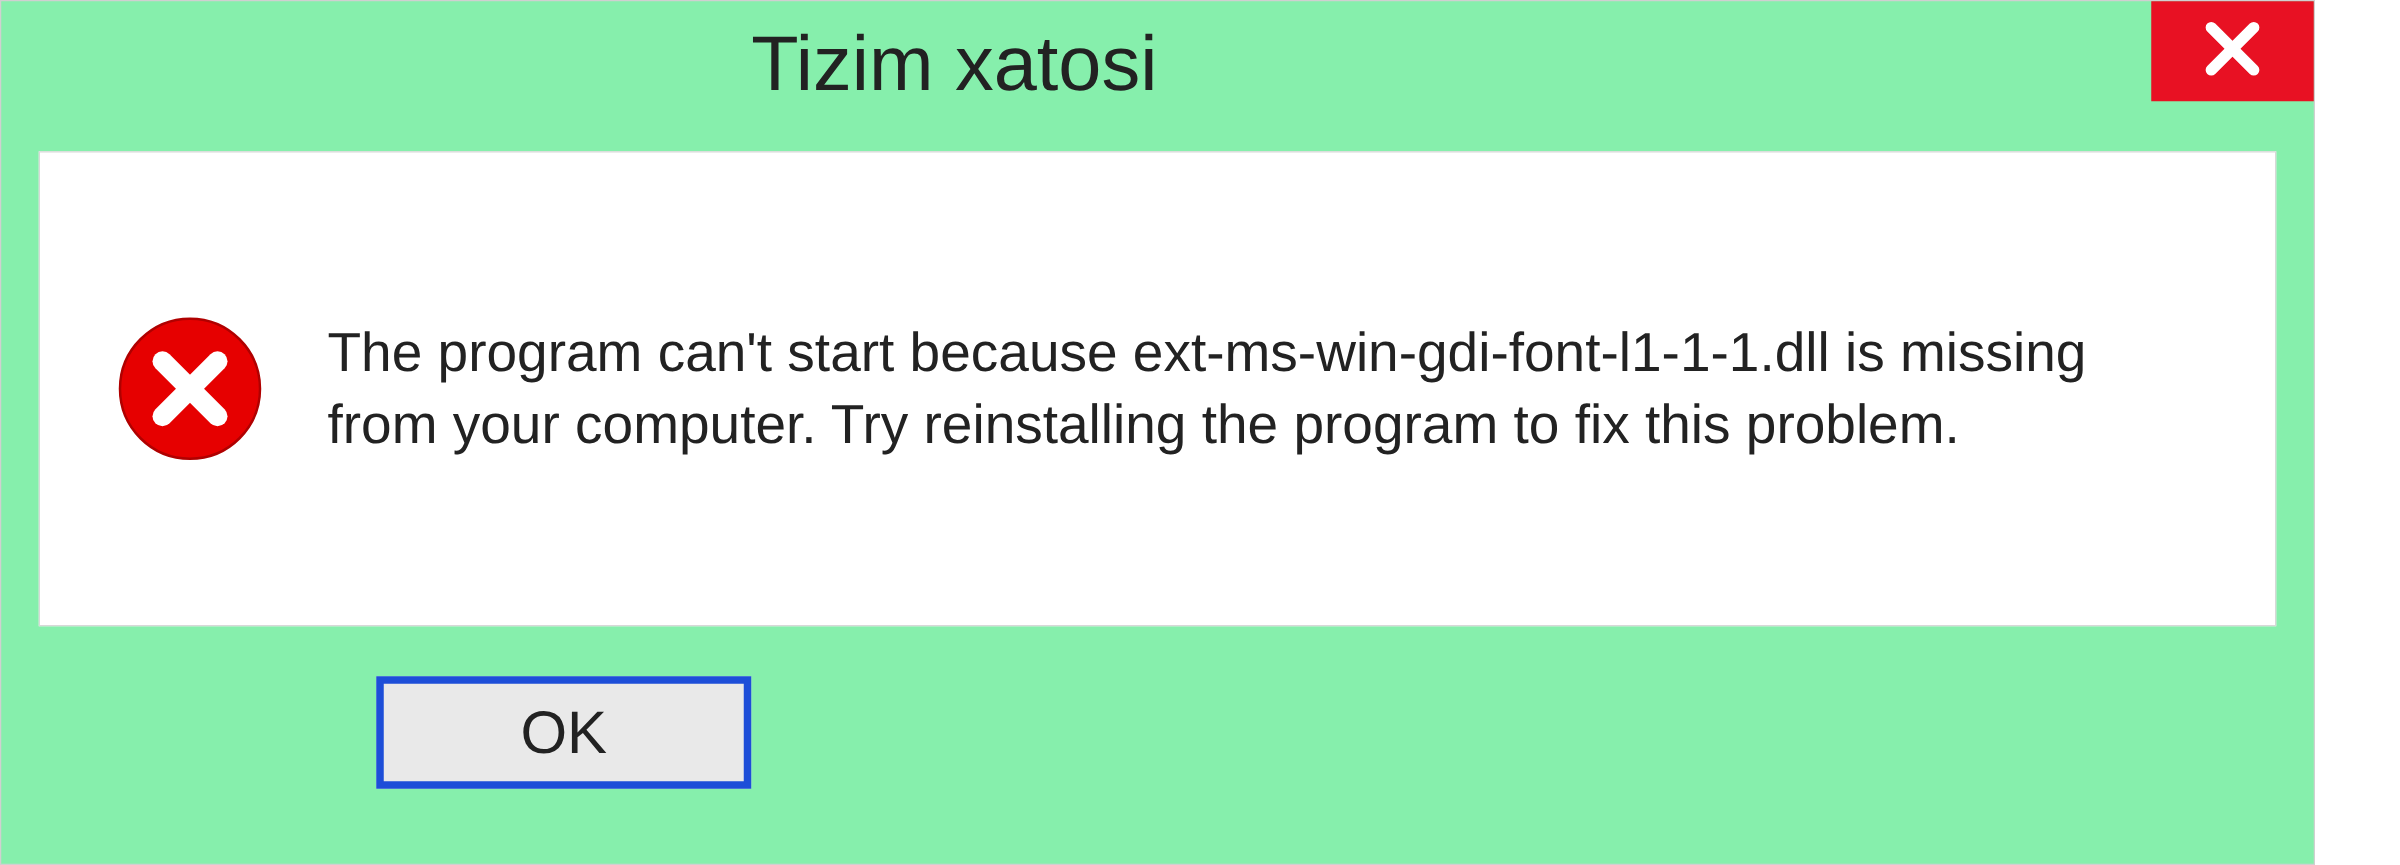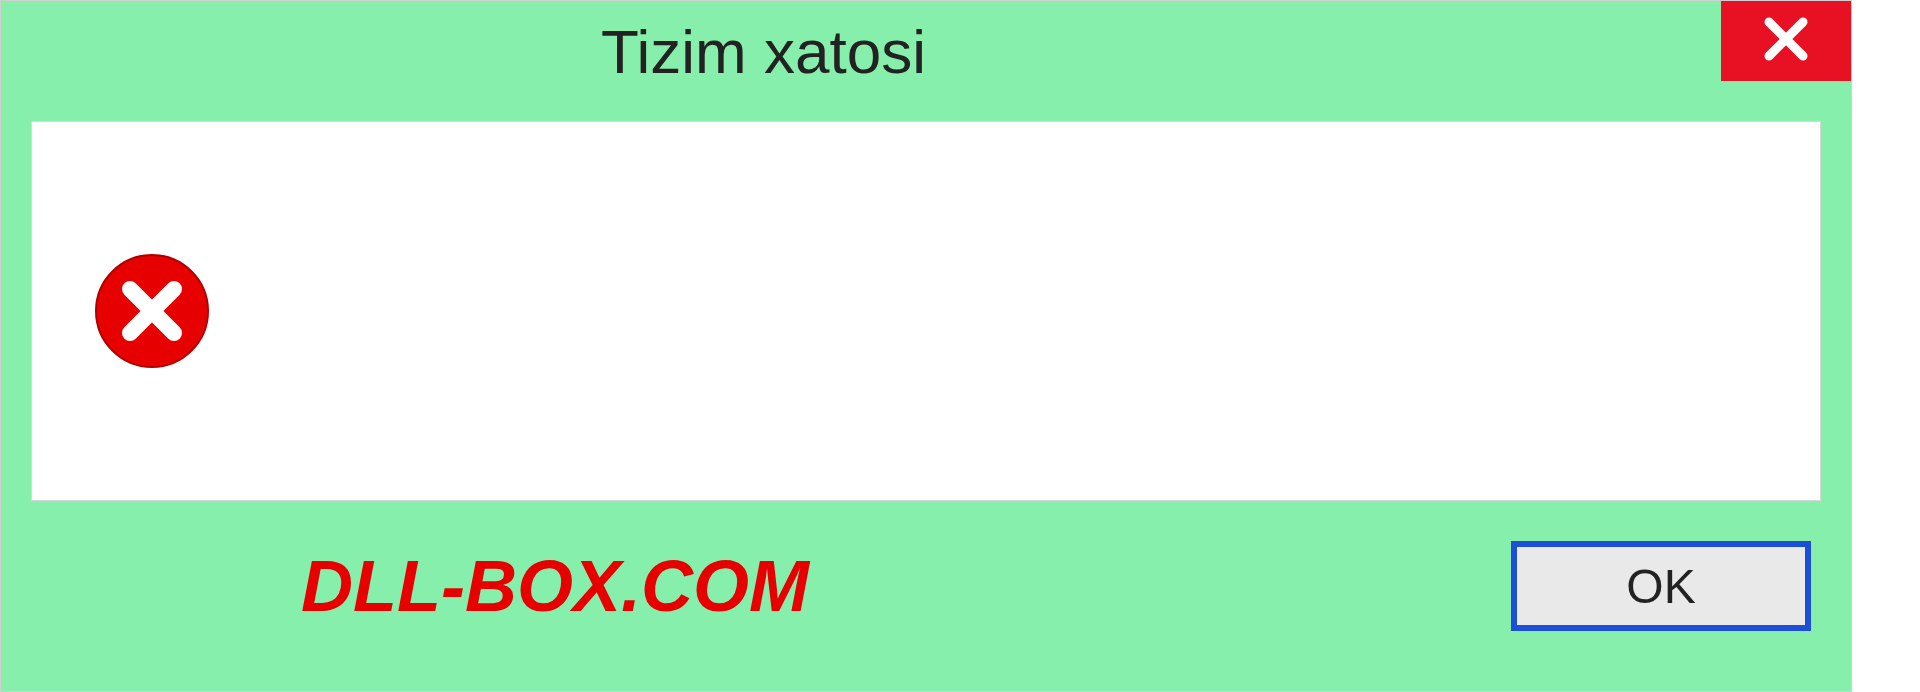--- a/index.html
+++ b/index.html
@@ -124,19 +124,19 @@
 
   <div class="content-panel">
     <div class="error-icon">
       <svg viewBox="0 0 120 120">
         <circle cx="60" cy="60" r="56" fill="#e60000"></circle>
         <circle cx="60" cy="60" r="56" fill="none" stroke="#b00000" stroke-width="2"></circle>
         <line x1="38" y1="38" x2="82" y2="82" stroke="#fff" stroke-width="16" stroke-linecap="round"></line>
         <line x1="82" y1="38" x2="38" y2="82" stroke="#fff" stroke-width="16" stroke-linecap="round"></line>
       </svg>
     </div>
+    <div class="error-text">The program can't start because ext-ms-win-gdi-font-l1-1-1.dll is missing from your computer. Try reinstalling the program to fix this problem.</div>
   </div>
 
   <div class="footer">
-    <div class="watermark">DLL-BOX.COM</div>
     <button class="ok-btn">OK</button>
   </div>
 </div>
 
 </body></html>

